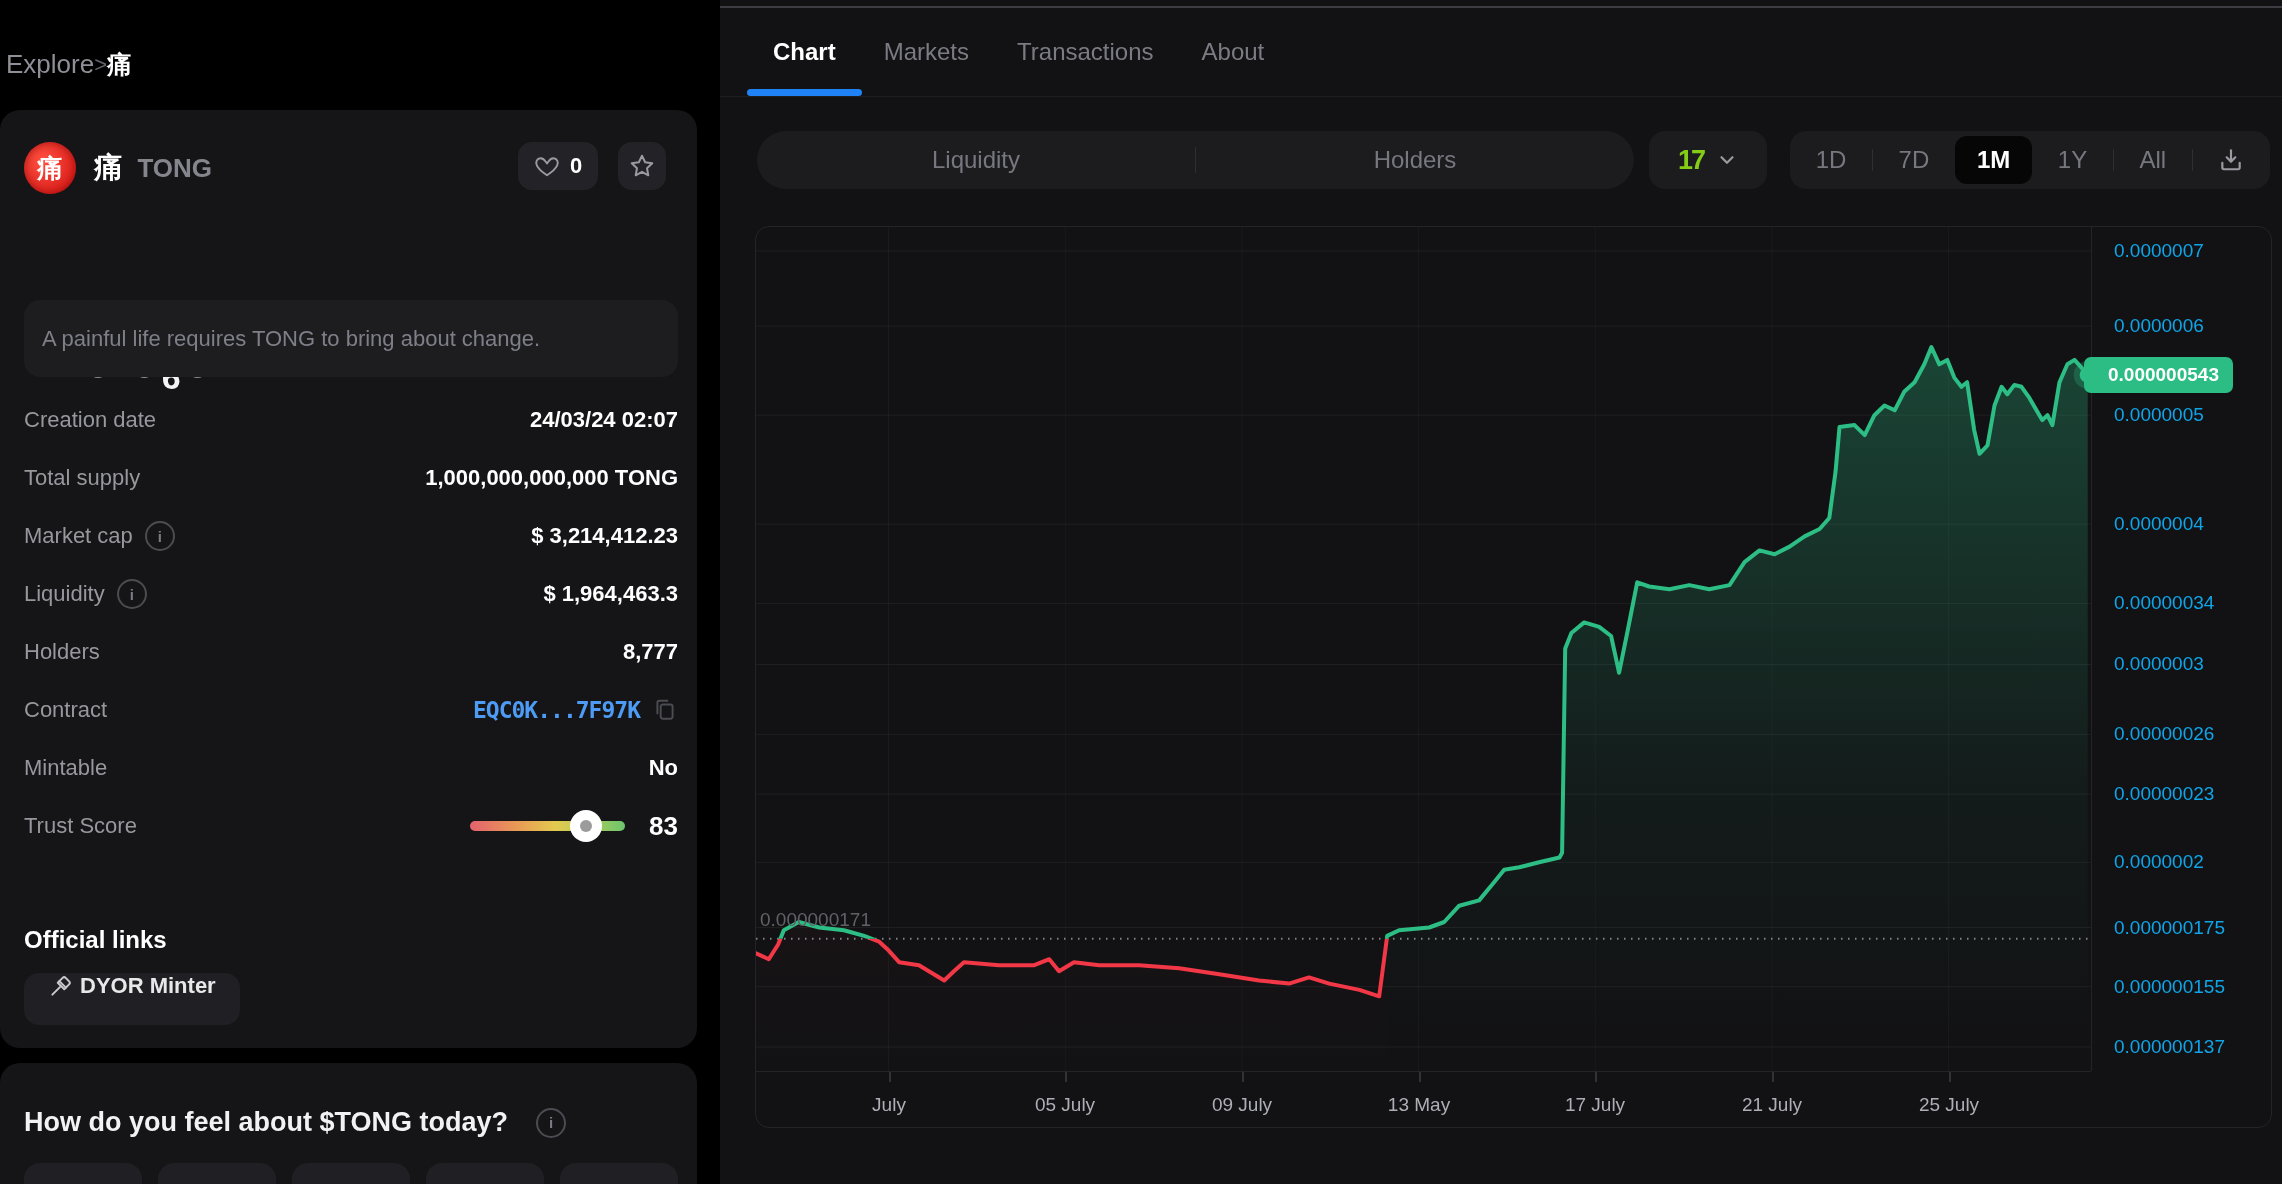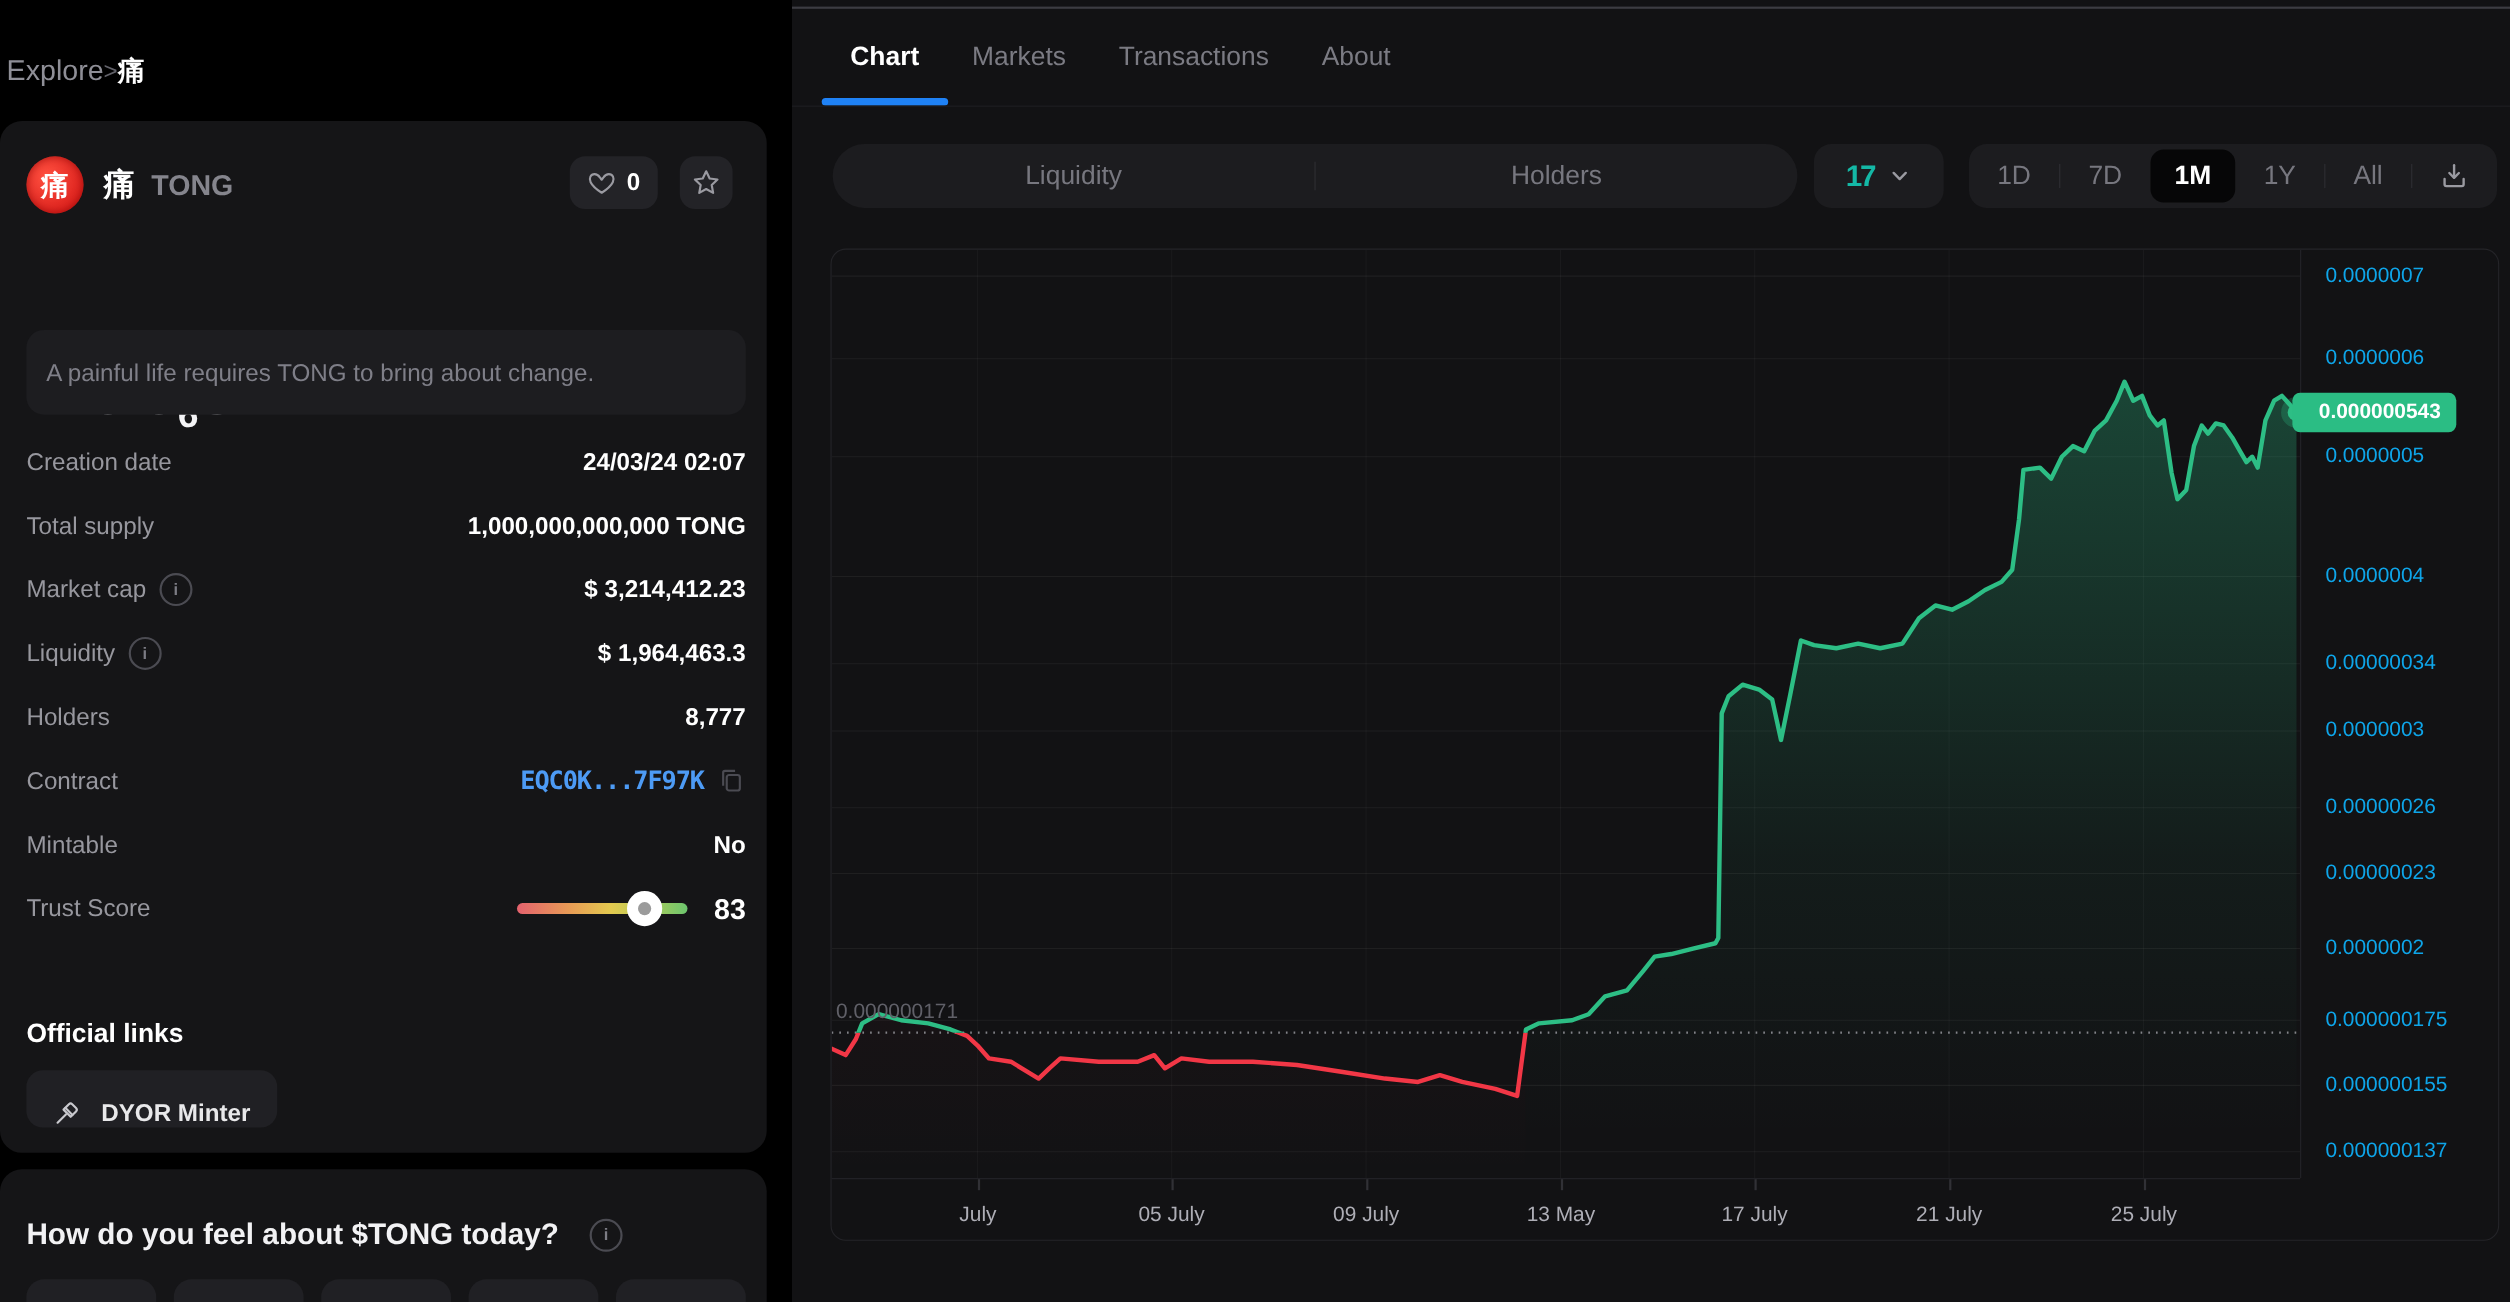--- a/index.html
+++ b/index.html
@@ -52,21 +52,21 @@
 
   .ts-bar{width:155px;height:10px;border-radius:5px;position:relative;margin-right:24px;
     background:linear-gradient(90deg,#e4626e 0%,#e89a56 30%,#e3c94f 55%,#b5cc58 75%,#6cc56e 100%)}
   .ts-knob{position:absolute;top:50%;transform:translate(-50%,-50%);width:32px;height:32px;border-radius:50%;
     background:#fff;display:grid;place-items:center;cursor:pointer}
   .ts-knob::after{content:"";width:12px;height:12px;border-radius:50%;background:#9b9b9b}
   .ts-val{font-size:26px;font-weight:600}
 
   .links-title{left:24px;top:816px;font-size:24px;font-weight:700;color:#fff}
   .link-btn{left:24px;top:863px;height:52px;border-radius:15px;background:#202024;display:inline-flex;
-    align-items:flex-end;gap:18px;padding:0 24px;font-size:22px;font-weight:600;color:#e8e8ea;cursor:pointer}
+    align-items:flex-start;gap:6px;padding:0 24px;font-size:22px;font-weight:600;color:#e8e8ea;cursor:pointer}
 
   .sentiment-q{left:24px;top:44px;display:flex;align-items:center;gap:14px;font-size:27px;font-weight:700;color:#f2f2f4}
   .sent-btns{left:24px;right:19px;top:100px;display:flex;gap:16px}
   .sent-btn{width:118px;height:60px;border-radius:16px;background:#202024;cursor:pointer}
 
   
   .panel{left:720px;top:0;width:1562px;height:1184px;background:#121214}
   .panel-topline{left:0;top:6px;width:100%;height:2px;background:#3c3c42}
   .tabs{left:53px;top:8px;height:88px;display:flex;gap:48px;align-items:flex-end}
   .tab{font-size:24px;color:#7b7b83;cursor:pointer;position:relative;height:100%;display:flex;align-items:center}
@@ -75,21 +75,21 @@
   .tabs-divider{left:0;top:96px;width:100%;height:1px;background:#1e1e22}
 
   .controls{left:0;top:131px;width:100%;height:58px;display:flex;align-items:center;padding-left:37px;box-sizing:border-box}
   .segmented{width:877px;height:58px;border-radius:29px;background:#1c1c1f;display:flex;align-items:center;flex:0 0 auto}
   .seg{flex:1;text-align:center;font-size:24px;color:#77777f;cursor:pointer}
   .seg-active{flex:0 0 265px;height:56px;margin-left:1px;border-radius:28px;background:#0a0a0b;border:1px solid #2e2e33;
     box-sizing:border-box;display:grid;place-items:center;color:#fff;font-weight:600}
   .seg-div{width:1px;height:26px;background:#2e2e33}
   .tv-btn{margin-left:auto;width:118px;height:58px;border-radius:16px;background:#1c1c1f;display:flex;
     align-items:center;justify-content:center;gap:12px;cursor:pointer;flex:0 0 auto}
-  .tv-logo{font-weight:900;font-size:27px;color:#14b8a6;letter-spacing:-2px}
+  .tv-logo{font-weight:900;font-size:27px;color:#84cc16;letter-spacing:-2px}
   .ranges{margin-left:23px;margin-right:12px;width:480px;height:58px;border-radius:16px;background:#1c1c1f;
     display:flex;align-items:center;justify-content:space-evenly;flex:0 0 auto}
   .rng{font-size:24px;color:#77777f;cursor:pointer;padding:0 6px}
   .rng-active{background:#060607;color:#fff;font-weight:600;border-radius:12px;padding:10px 22px}
   .rng-div{width:1px;height:22px;background:#2e2e33}
 
   
   .chart-card{left:35px;top:226px;width:1517px;height:902px;border:1px solid #242428;border-radius:14px;box-sizing:border-box}
   .plot{left:0;top:0;width:1335px;height:844px;overflow:hidden}
   .yaxis{left:1335px;top:0;width:180px;height:844px;border-left:1px solid #242428}

